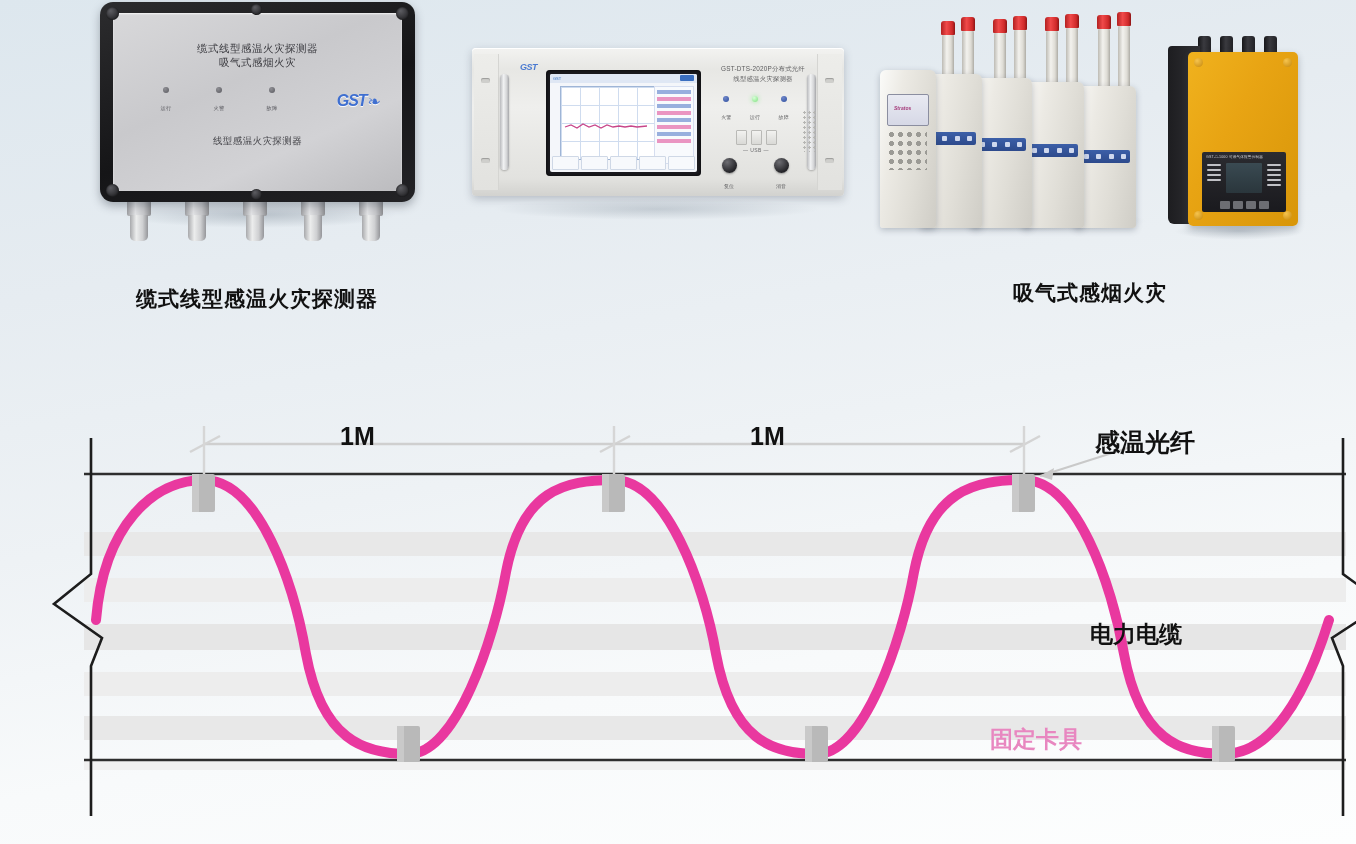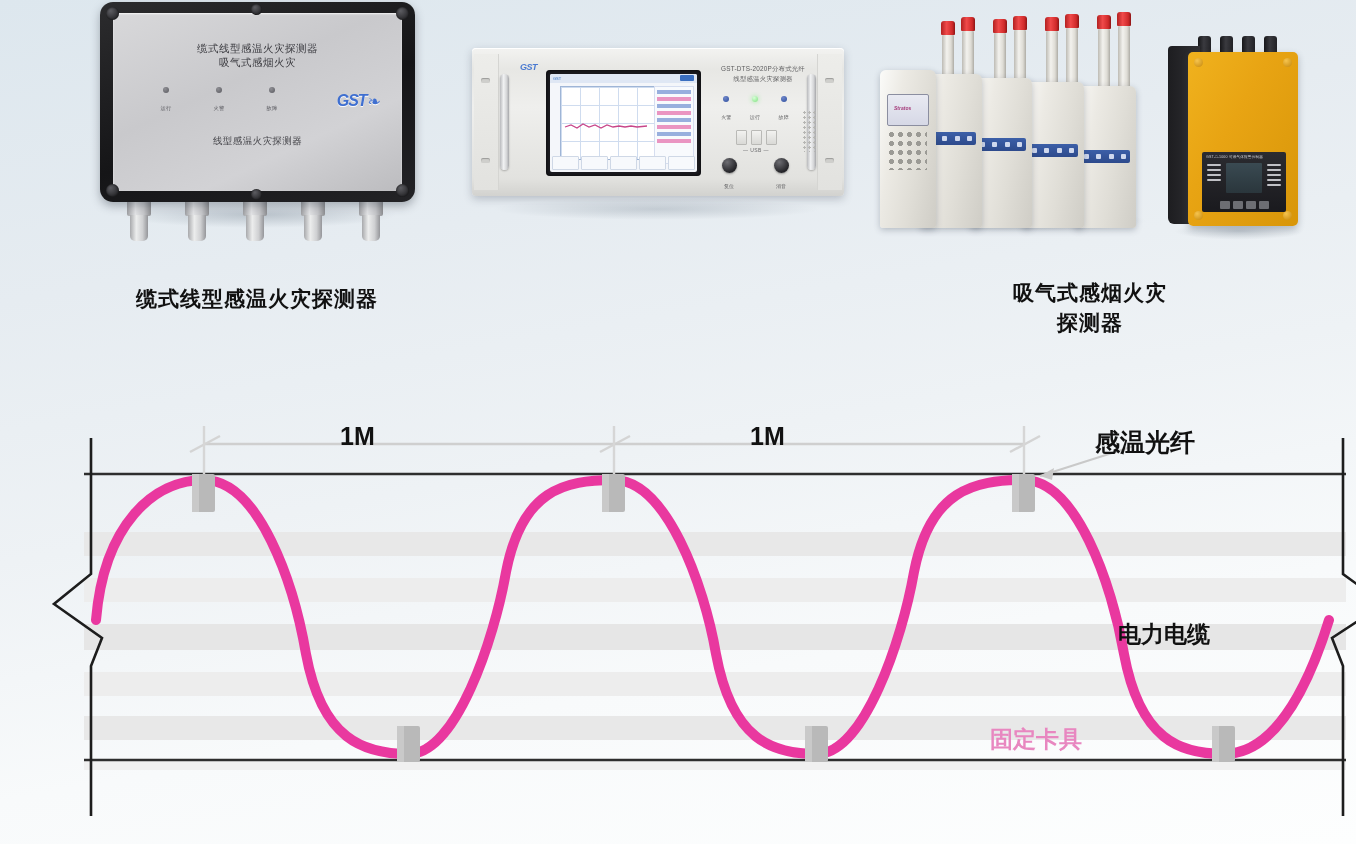--- a/index.html
+++ b/index.html
@@ -395,21 +395,20 @@
           </div>
         </div>
       </div>
     </div>
 
     <div class="caption cap1">
       <div>缆式线型感温火灾探测器</div>
     </div>
     <div class="caption cap3">
       <div>吸气式感烟火灾</div>
-      <div>探测器</div>
     </div>
   </div>
 
   <div class="diagram">
     <svg width="1356" height="440" viewBox="0 0 1356 440">
 
       <g>
         <rect x="40" y="128" width="1262" height="24" fill="#e8e8e8"></rect>
         <rect x="40" y="174" width="1262" height="24" fill="#ededed"></rect>
         <rect x="40" y="220" width="1262" height="26" fill="#e6e6e6"></rect>
@@ -485,18 +484,18 @@
 
       <g>
         <line x1="1090" y1="42" x2="996" y2="72" stroke="#c9c9c9" stroke-width="2.2"></line>
         <polygon points="996,72 1010,64 1008,76" fill="#c9c9c9"></polygon>
       </g>
     </svg>
 
     <div class="lbl lbl-1m" style="left:340px;top:18px;">1M</div>
     <div class="lbl lbl-1m" style="left:750px;top:18px;">1M</div>
     <div class="lbl lbl-clamp" style="left:1095px;top:22px;">感温光纤</div>
-    <div class="lbl lbl-cable" style="left:1118px;top:215px;">电力电缆</div>
+    <div class="lbl lbl-cable" style="left:1090px;top:215px;">电力电缆</div>
     <div class="lbl lbl-fiber" style="left:990px;top:320px;">固定卡具</div>
   </div>
 
 
 </div>
 
 </body></html>

